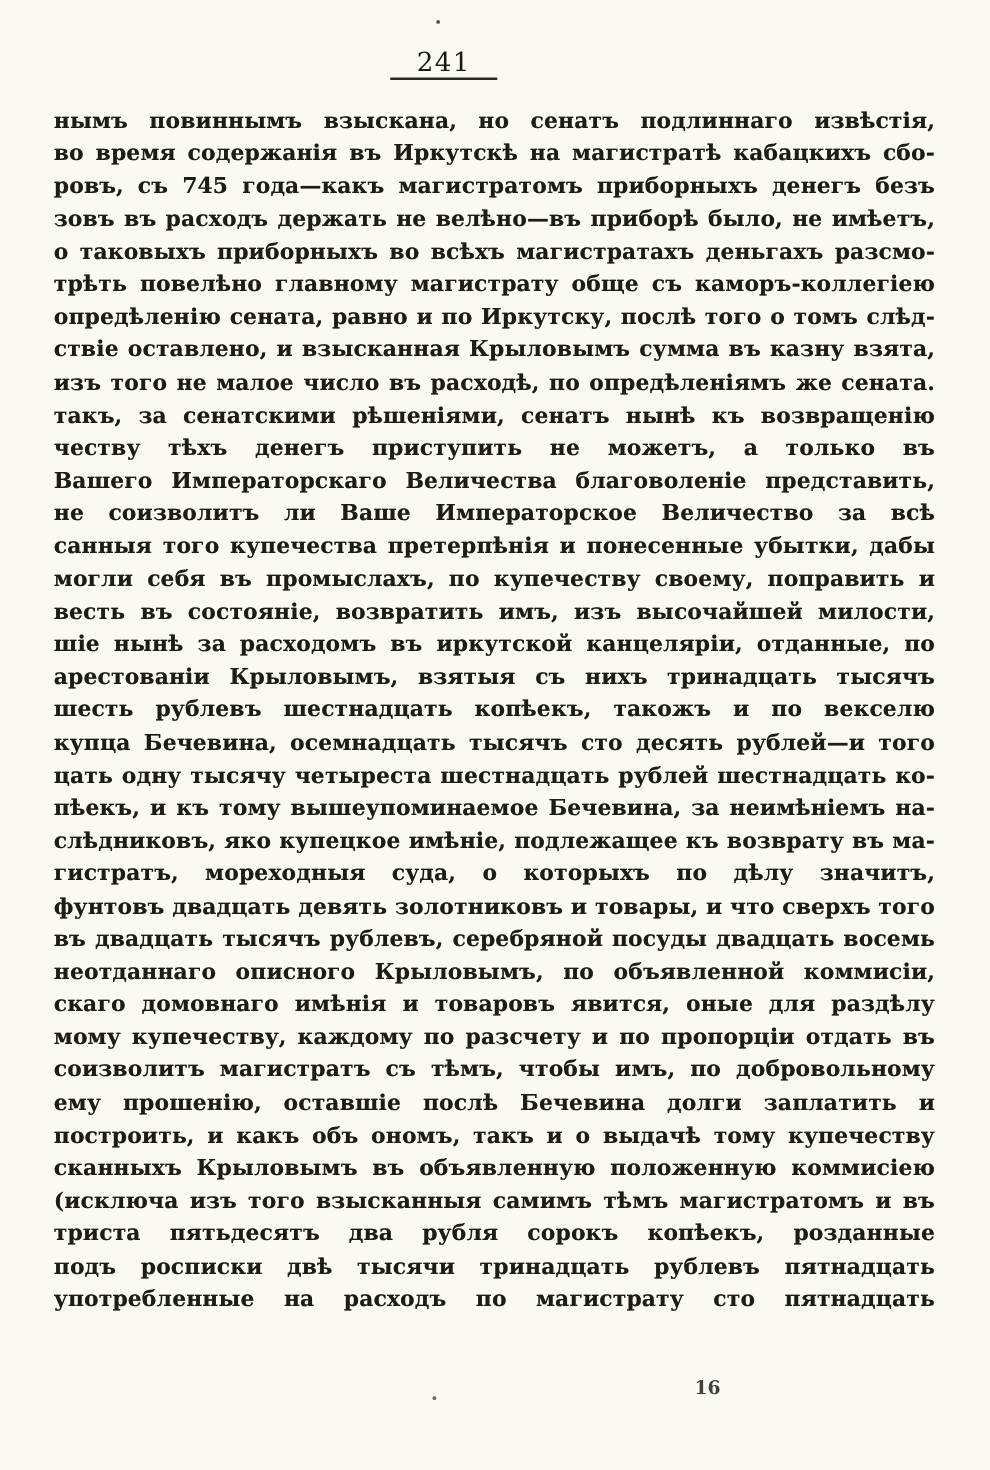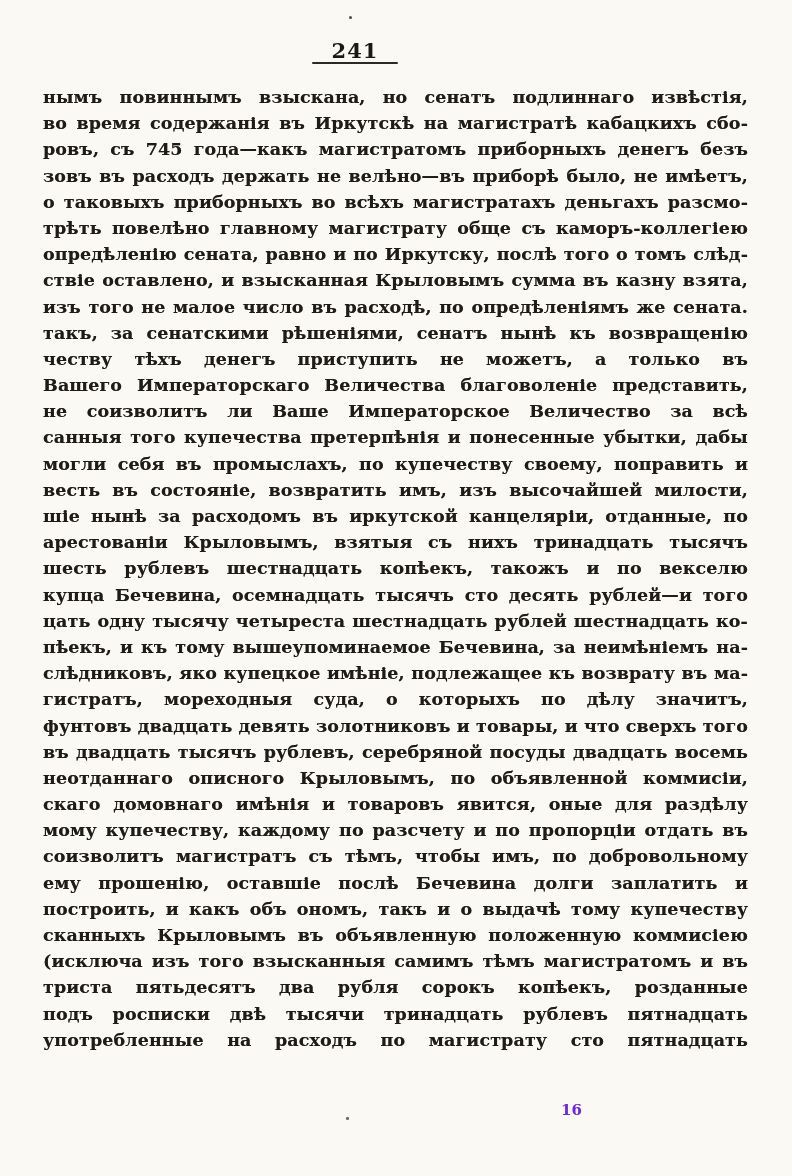--- a/index.html
+++ b/index.html
@@ -16,21 +16,21 @@
     font-family: "DejaVu Serif", "Liberation Serif", serif;
     color: #1f1c18;
   }
   .page-number {
     position: absolute;
     top: 38px;
     left: 312px;
     width: 86px;
     text-align: center;
     font-size: 21px;
-    font-weight: bold;
+    font-weight: normal;
     letter-spacing: 1px;
     color: #1b1916;
   }
   .header-rule {
     position: absolute;
     top: 62px;
     left: 312px;
     width: 86px;
     height: 2px;
     background: #2b2a27;
@@ -54,25 +54,26 @@
     text-align-last: justify;
     white-space: normal;
   }
   .line.no-stretch {
     text-align-last: left;
     word-spacing: 2.5px;
   }
   .signature-number {
     position: absolute;
     top: 1101px;
-    left: 561px;
+    left: 536px;
     width: 60px;
+    text-align: center;
     font-size: 15px;
     font-weight: bold;
-    color: #6d28d9;
+    color: #404040;
   }
   .speck {
     position: absolute;
     border-radius: 50%;
     background: #4d4a45;
   }
   .speck-top {
     left: 349px;
     top: 16px;
     width: 3px;

